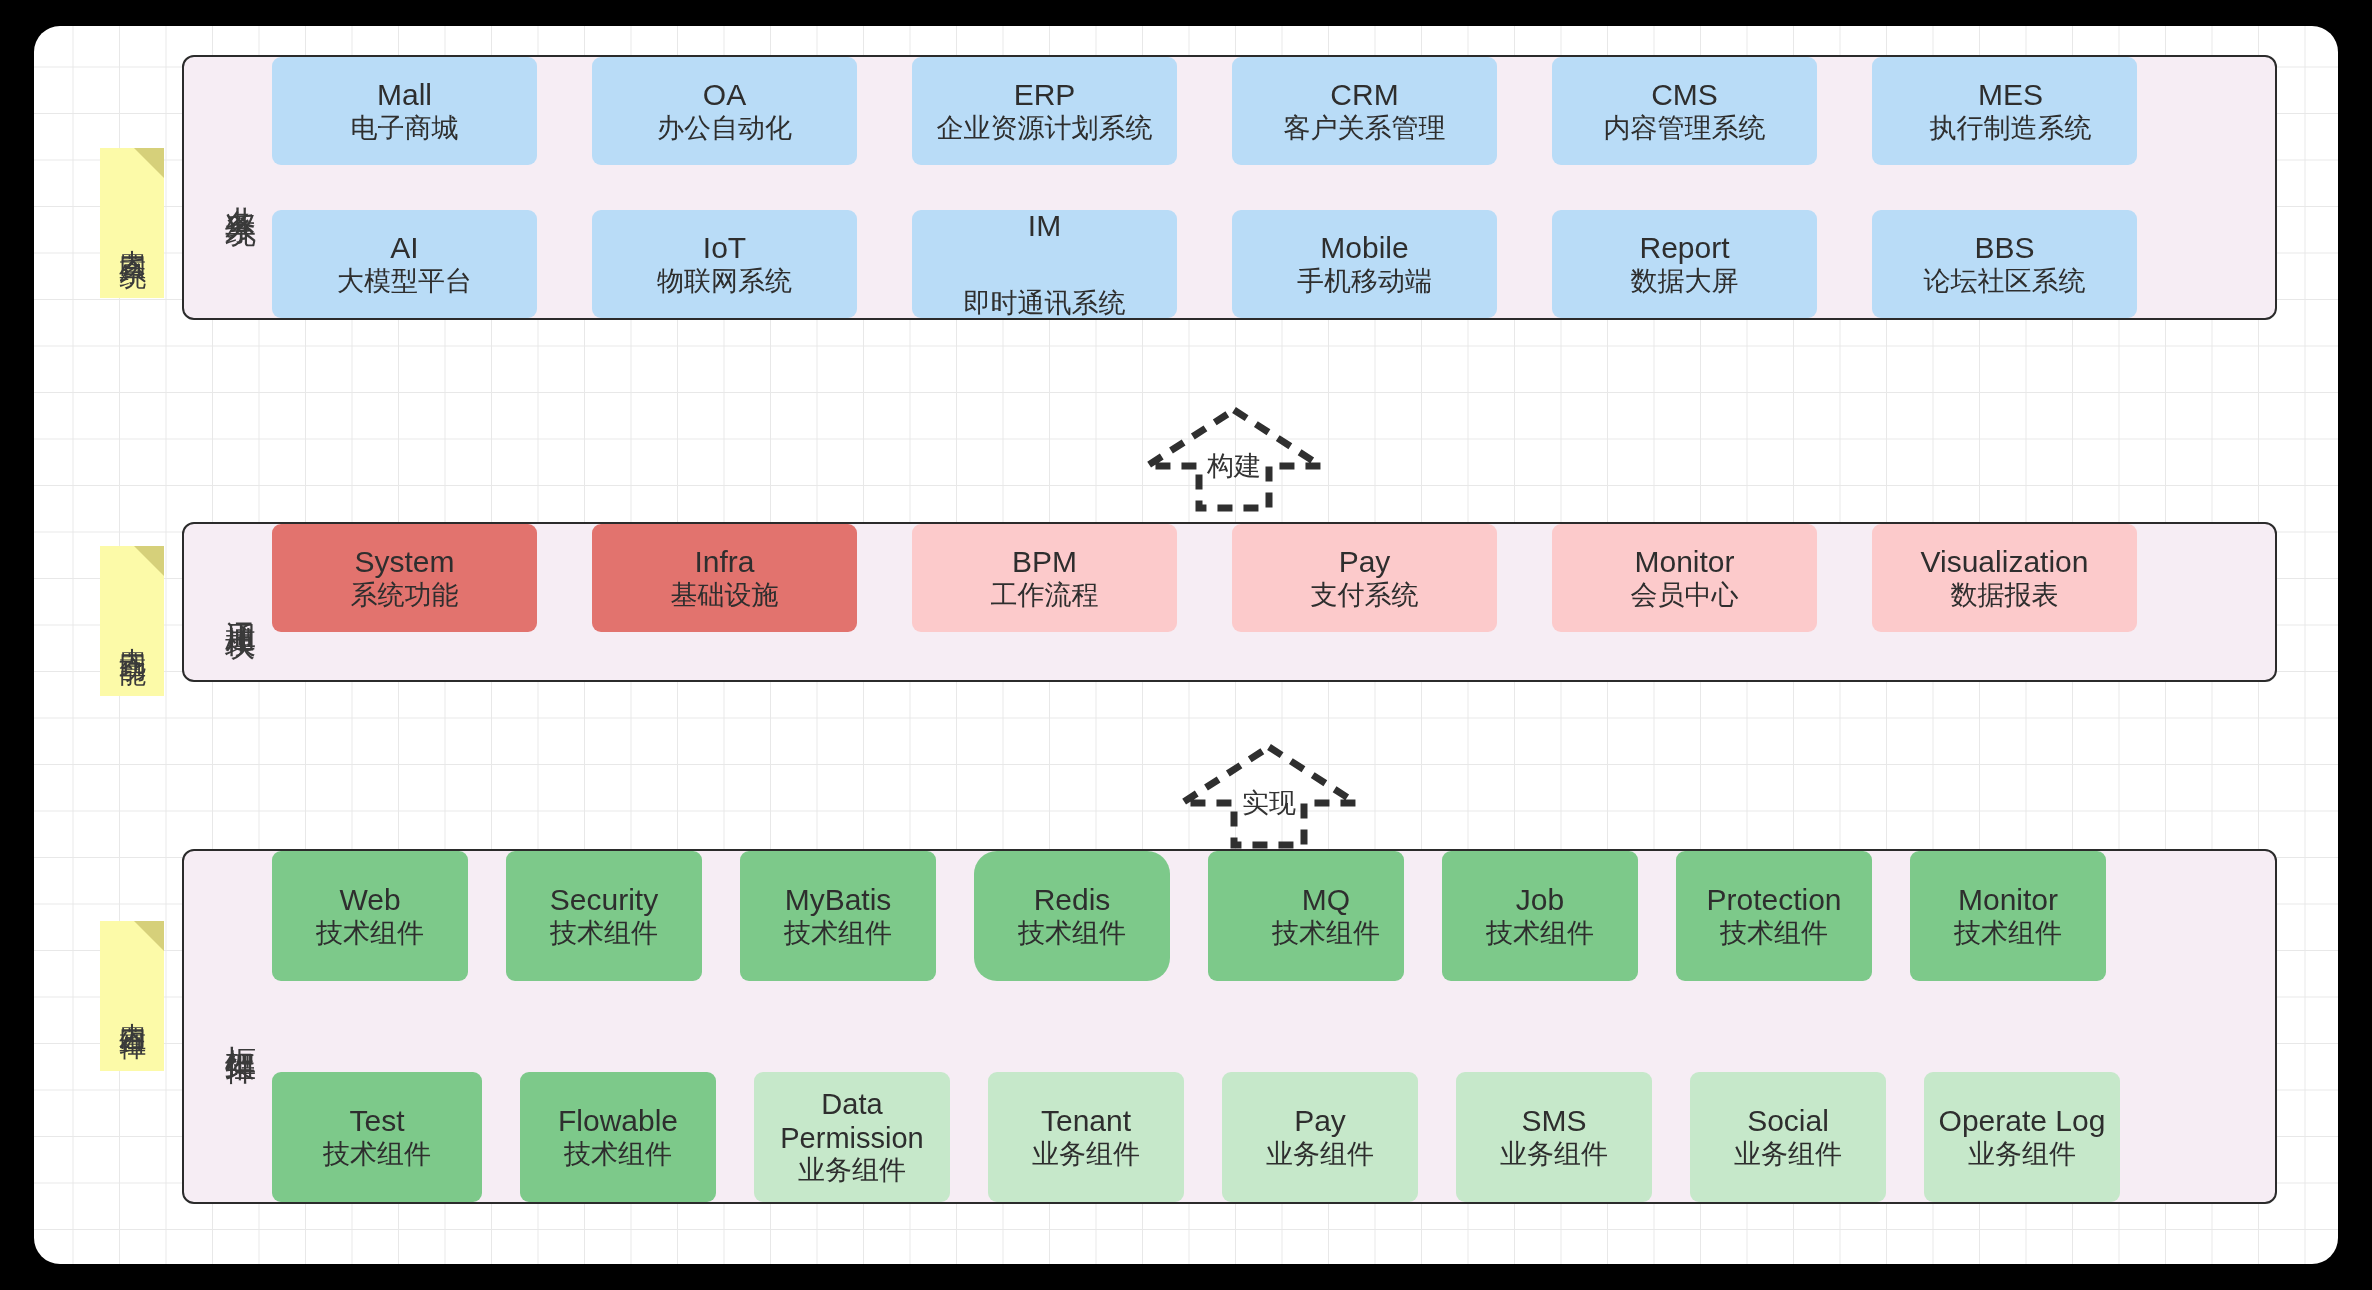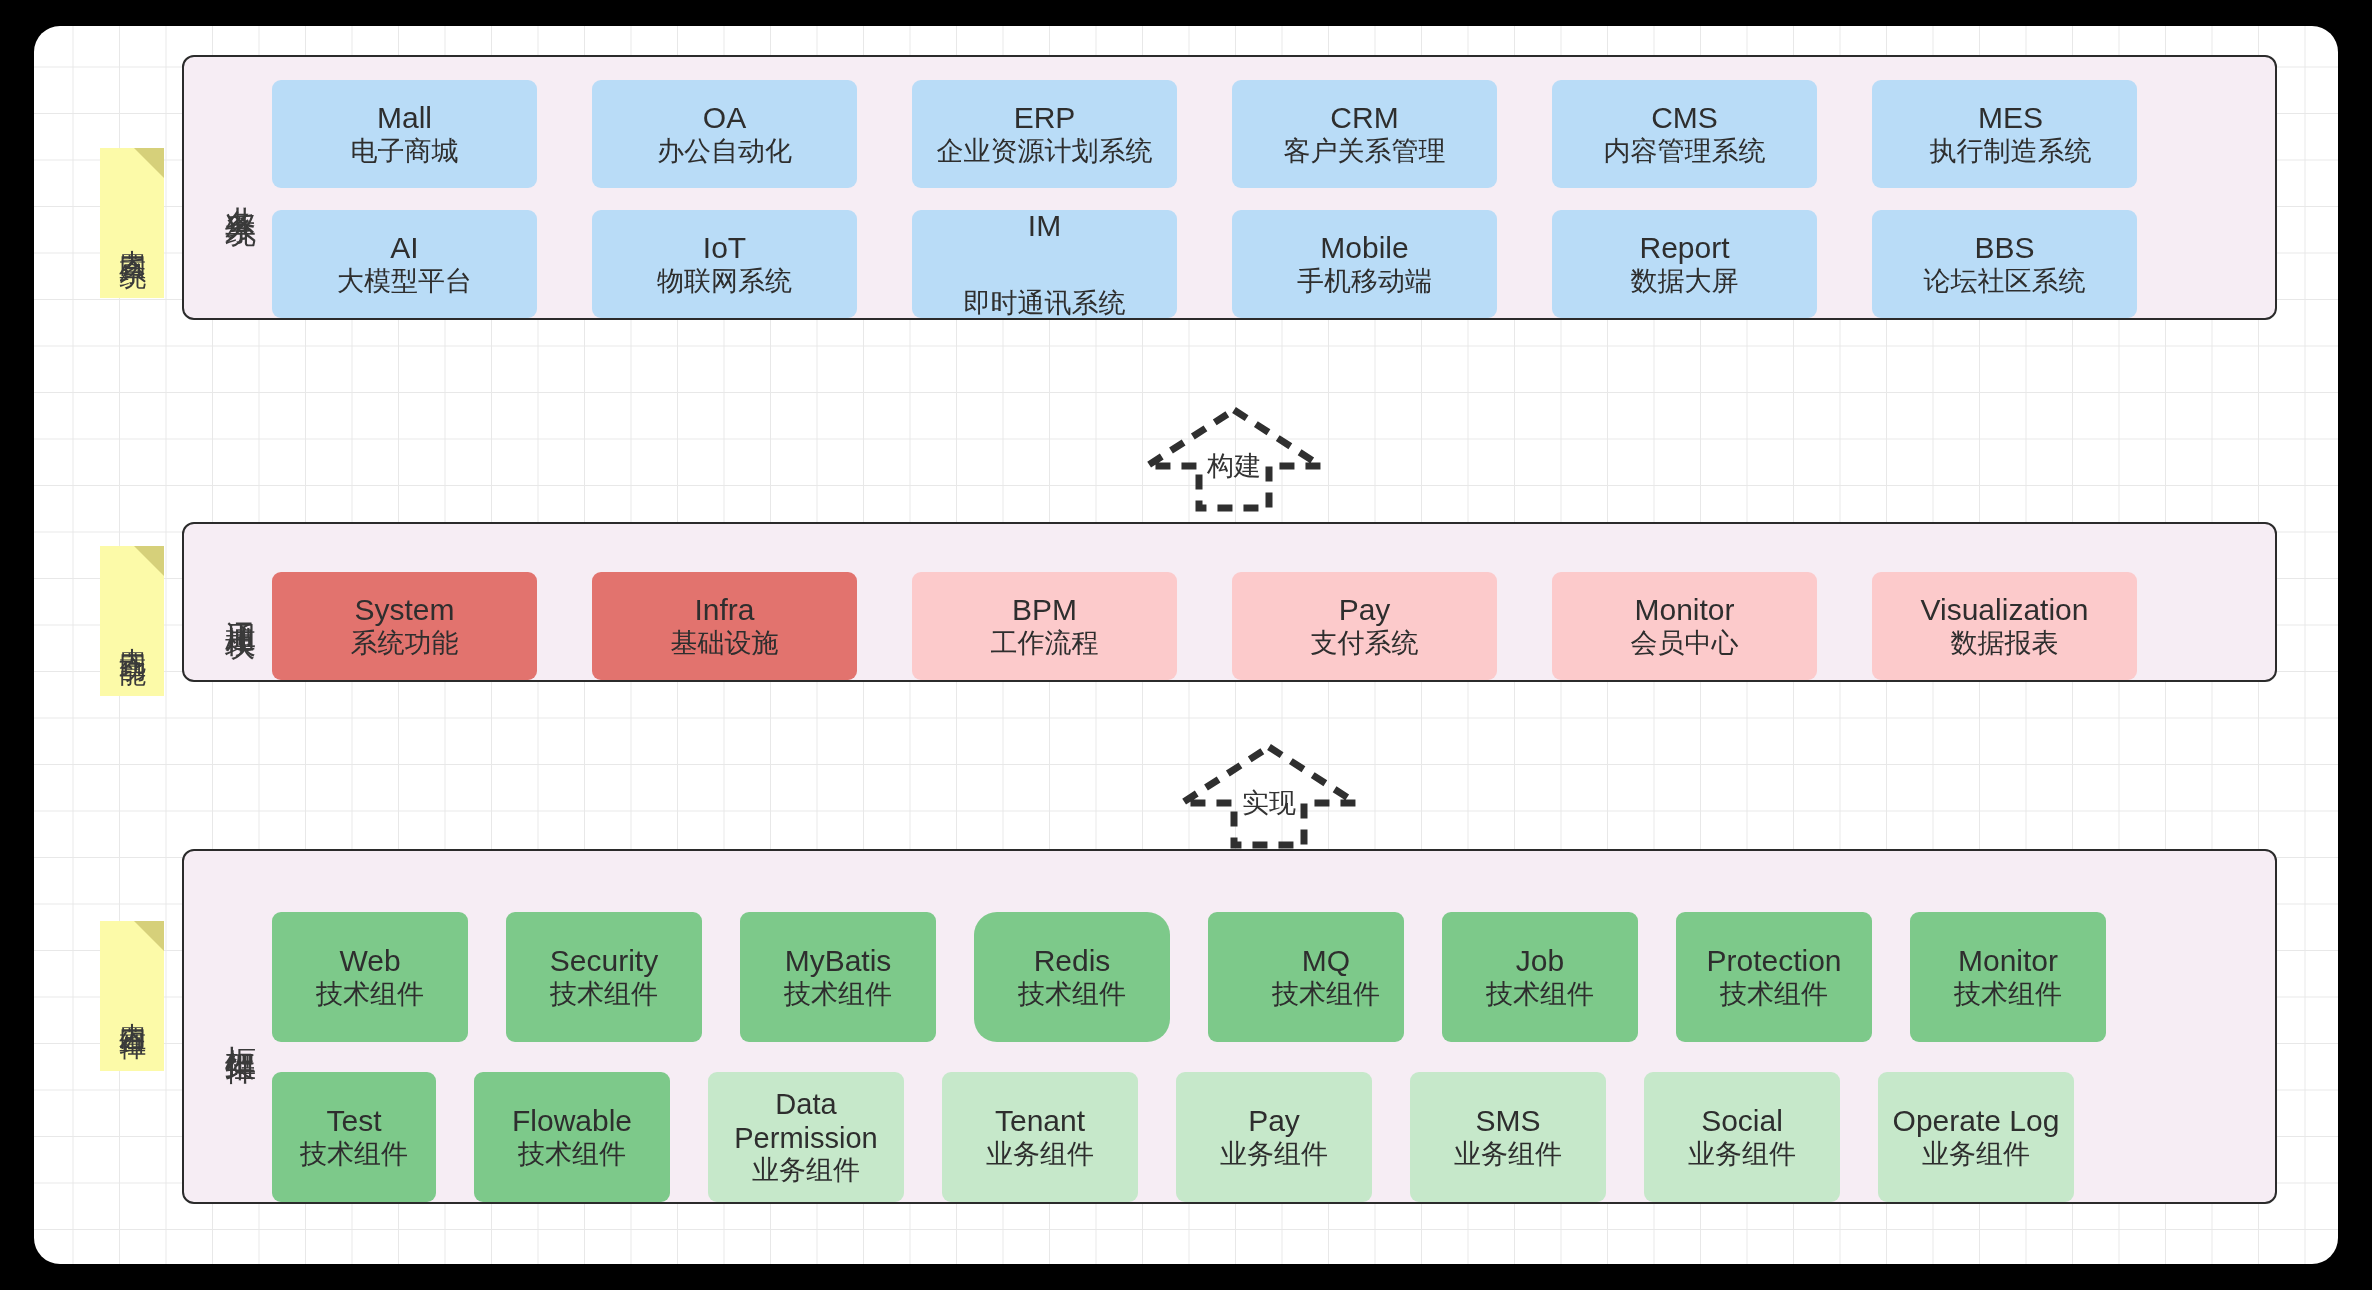--- a/index.html
+++ b/index.html
@@ -49,21 +49,21 @@
     letter-spacing: 3px;
     white-space: nowrap;
     margin-left: 12px;
   }
 
   .grid-area {
     flex: 1;
     display: flex;
     flex-direction: column;
     height: 100%;
-    justify-content: flex-end;
+    justify-content: space-between;
   }
 
   .card-row {
     display: flex;
     width: 100%;
   }
 
   
   .card {
     border-radius: 9px;
@@ -260,21 +260,21 @@
           <div class="card green" style="width: 196px; height: 130px; margin-left: 38px;">
             <div class="t1">Protection</div>
             <div class="t2">技术组件</div>
           </div>
           <div class="card green" style="width: 196px; height: 130px; margin-left: 38px;">
             <div class="t1">Monitor</div>
             <div class="t2">技术组件</div>
           </div>
         </div>
         <div class="card-row" style="margin-top: 30px;">
-          <div class="card green" style="width: 164px; height: 130px; margin-left: 0px;">
+          <div class="card green" style="width: 210px; height: 130px; margin-left: 0px;">
             <div class="t1">Test</div>
             <div class="t2">技术组件</div>
           </div>
           <div class="card green" style="width: 196px; height: 130px; margin-left: 38px;">
             <div class="t1">Flowable</div>
             <div class="t2">技术组件</div>
           </div>
           <div class="card lgreen three-line" style="width: 196px; height: 130px; margin-left: 38px;">
             <div class="t1">Data Permission</div>
             <div class="t2">业务组件</div>

